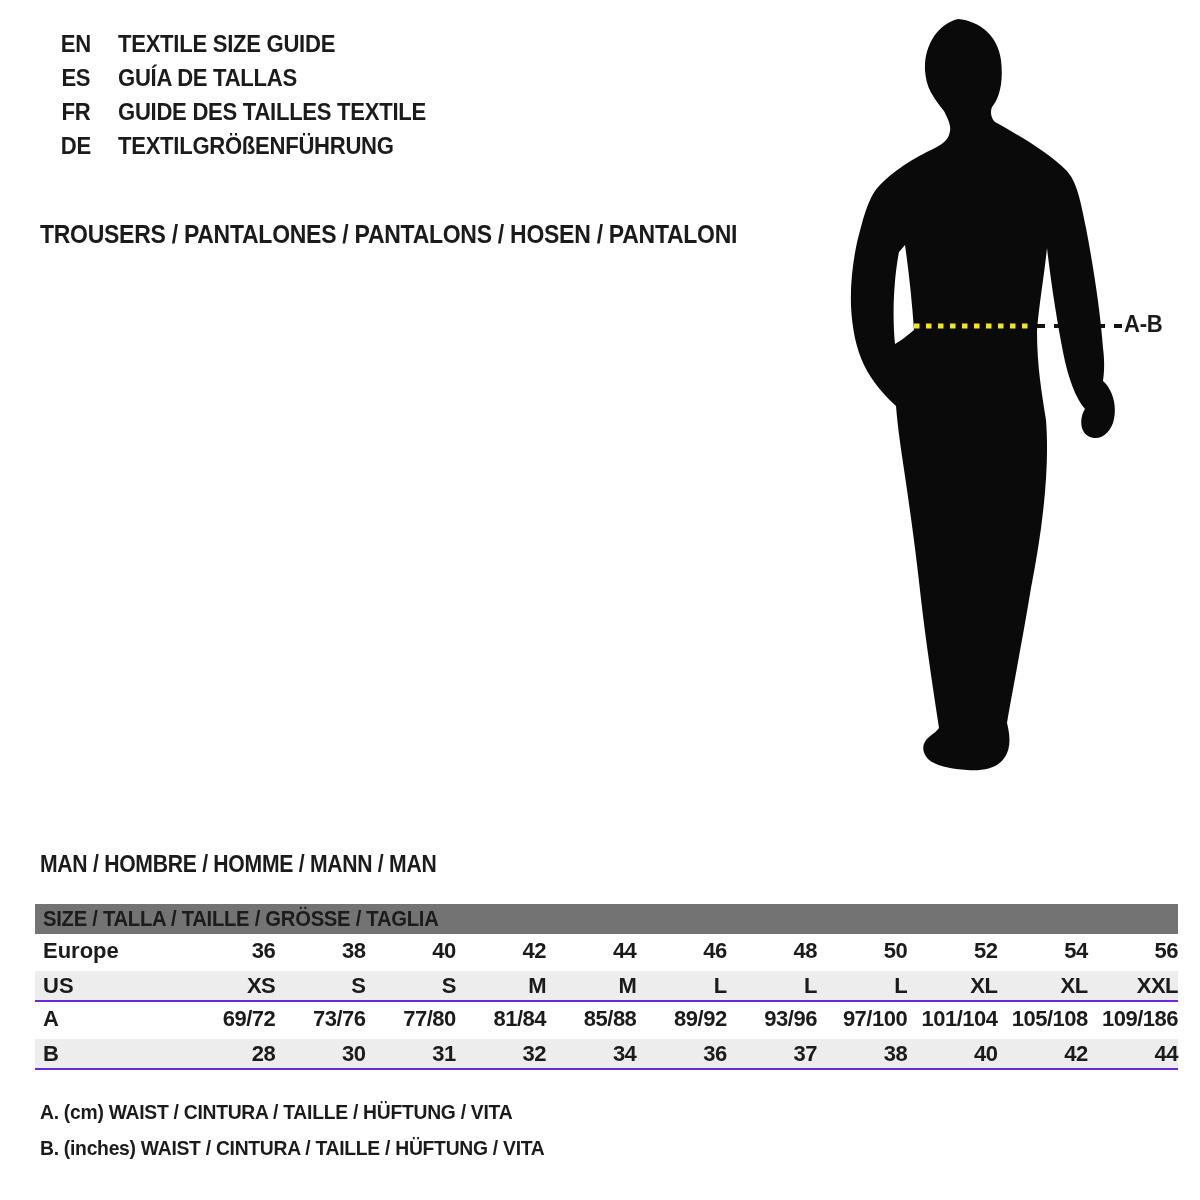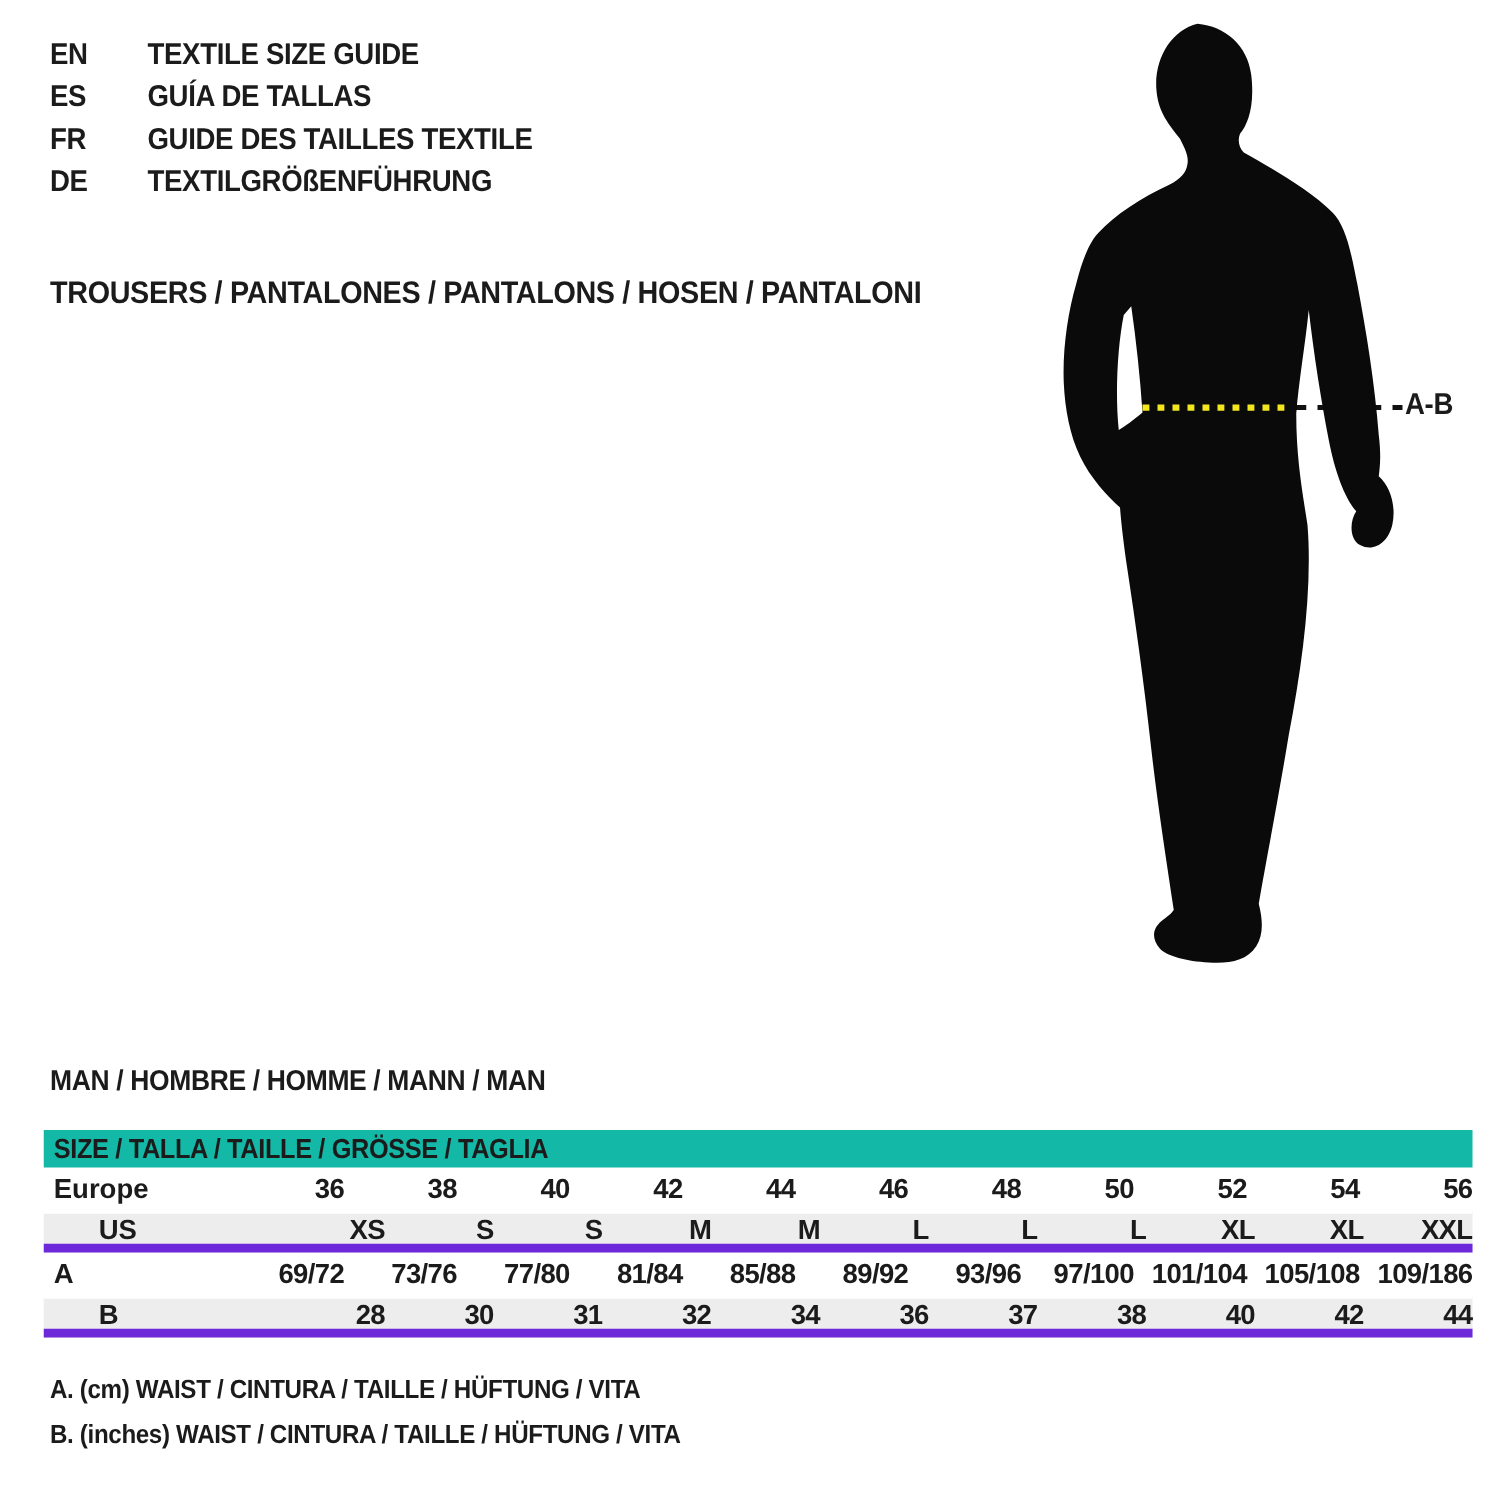--- a/index.html
+++ b/index.html
@@ -2,35 +2,35 @@
 <html><head>
 <meta charset="utf-8">
 <style>
   html,body{margin:0;padding:0;background:#fff;}
   .canvas{
     position:relative;width:1200px;height:1200px;background:#ffffff;overflow:hidden;
     font-family:"Liberation Sans", sans-serif;color:#1b1b1b;font-weight:700;
   }
   .cx{display:inline-block;transform:scaleX(0.92);transform-origin:0 50%;white-space:nowrap;letter-spacing:-0.3px;}
   
-  .langs{position:absolute;left:40px;top:27px;}
+  .langs{position:absolute;left:40px;top:27px;text-align:center;}
   .lang-row{display:flex;height:34px;align-items:center;font-size:24px;}
   .lang-code{width:78px;}
   
   .cat-title{position:absolute;left:40px;top:220px;font-size:25px;}
   
   .figure{position:absolute;left:840px;top:10px;width:330px;height:770px;}
   .ab-label{position:absolute;left:1124px;top:310px;font-size:24px;}
   
   .man-title{position:absolute;left:40px;top:851px;font-size:23px;}
   
   .size-table{position:absolute;left:35px;top:904px;width:1143px;font-size:22px;}
-  .tbl-header{height:30px;background:#14b8a6;display:flex;align-items:center;padding-left:8px;box-sizing:border-box;}
+  .tbl-header{height:30px;background:#737373;display:flex;align-items:center;padding-left:8px;box-sizing:border-box;}
   .tbl-row{display:grid;grid-template-columns:150px repeat(11,1fr);height:34px;align-items:center;}
-  .tbl-row.stripe{background:#ededed;border-top:3px solid #fff;border-bottom:7px solid #6d28d9;box-sizing:border-box;height:34px;padding-left:36px;}
+  .tbl-row.stripe{background:#ededed;border-top:3px solid #fff;border-bottom:2px solid #6d28d9;box-sizing:border-box;height:34px;}
   .tbl-row .rlabel{padding-left:8px;text-align:left;}
   .tbl-row .cell{text-align:right;letter-spacing:-0.5px;}
   
   .footnotes{position:absolute;left:40px;top:1100px;}
   .footnote{height:36px;font-size:21px;display:flex;align-items:flex-start;}
 </style>
 </head>
 <body>
 
 <div class="canvas">

